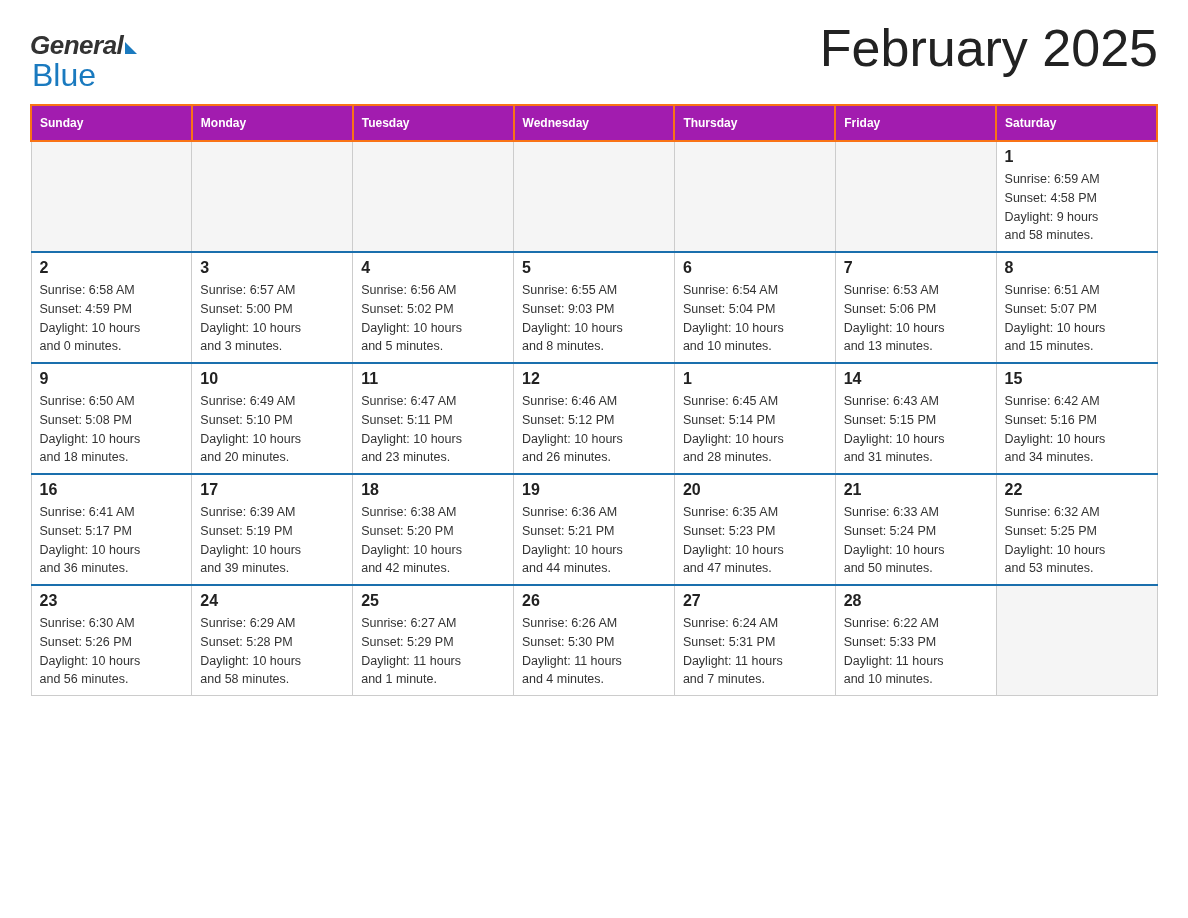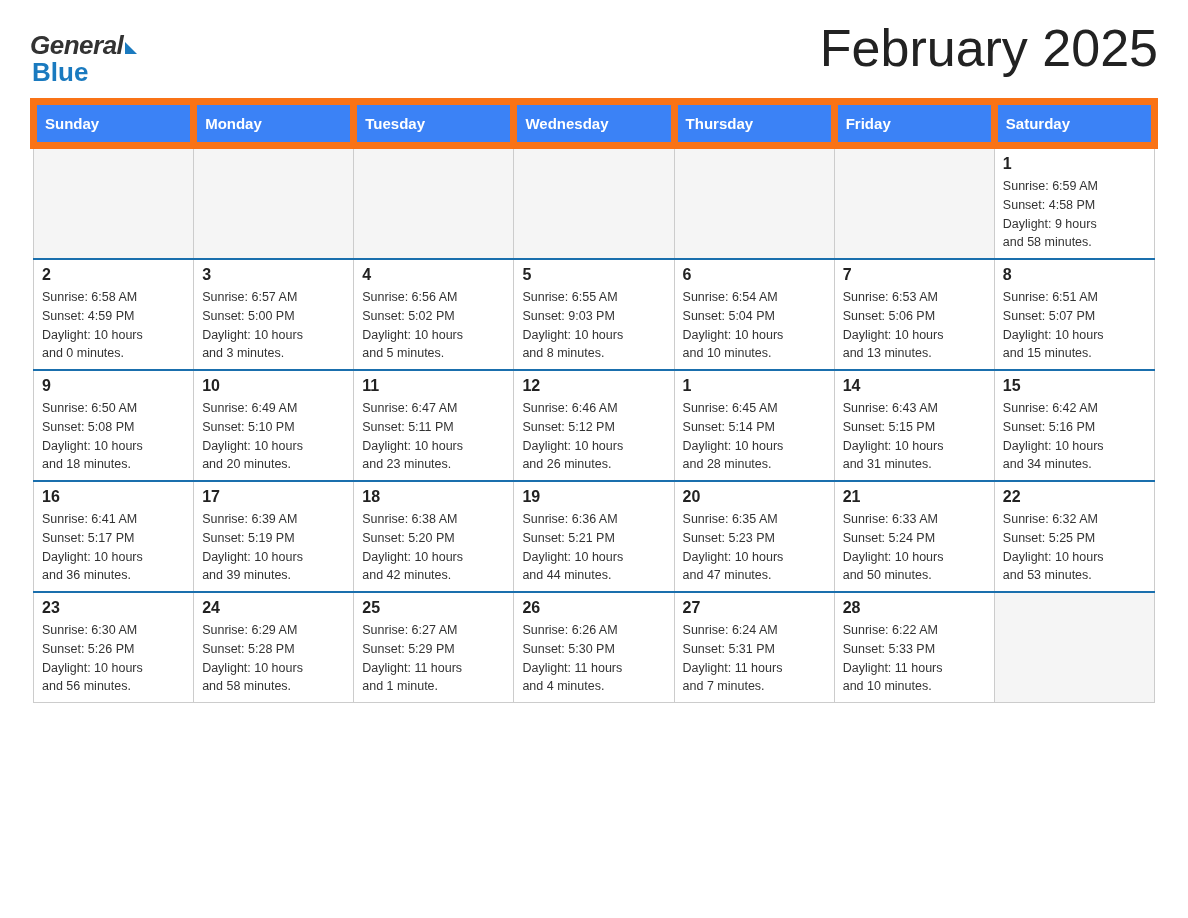--- a/index.html
+++ b/index.html
@@ -36,22 +36,22 @@
     .logo-arrow {
       width: 0;
       height: 0;
       border-left: 12px solid #1a7abf;
       border-top: 12px solid transparent;
       border-bottom: 0px solid transparent;
       margin-left: 2px;
       margin-top: 4px;
     }
     .logo-blue {
-      font-size: 26px;
-      font-weight: bold;
+      font-size: 32px;
+      font-weight: normal;
       color: #1a7abf;
       margin-top: -4px;
       margin-left: 2px;
     }
     .title-section {
       text-align: right;
     }
     .month-title {
       font-size: 52px;
       font-weight: normal;
@@ -63,27 +63,27 @@
       font-size: 20px;
       color: #444;
       margin-top: 4px;
     }
     .calendar {
       width: 100%;
       border-collapse: collapse;
       border: 1px solid #aaa;
     }
     .calendar th {
-      background-color: #3b82f6;
+      background-color: #a21caf;
       color: #fff;
-      font-size: 15px;
+      font-size: 12px;
       font-weight: bold;
       padding: 10px 8px;
       text-align: left;
-      border: 7px solid #f97316;
+      border: 2px solid #f97316;
     }
     .calendar td {
       vertical-align: top;
       padding: 6px 8px;
       border: 1px solid #ccc;
       width: 14.28%;
       min-height: 100px;
       font-size: 13px;
       color: #333;
       background: #fff;

